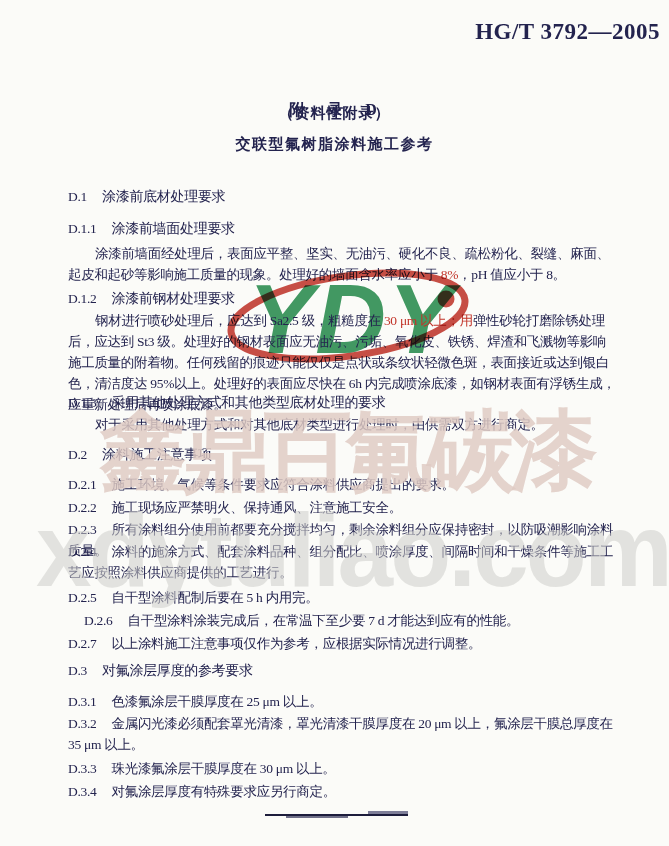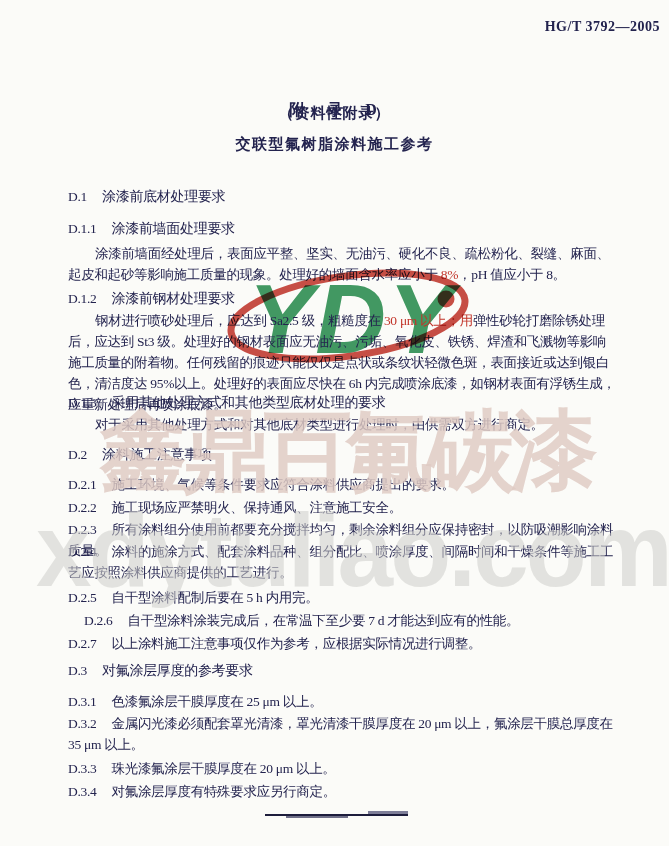--- a/index.html
+++ b/index.html
@@ -5,21 +5,21 @@
   html,body { margin:0; padding:0; background:#ffffff; }
   .page {
     position:relative; width:669px; height:846px;
     background:#fbfbf8; overflow:hidden;
     font-family:"Liberation Serif", serif;
     color:#23234e;
   }
   
   .doc-header {
     position:absolute; top:19px; right:9px;
-    font-size:14px; font-weight:bold; letter-spacing:.5px;
+    font-size:23px; font-weight:bold; letter-spacing:.5px;
     z-index:1;
   }
   .title-line { position:absolute; left:0; width:100%; text-align:center; font-weight:bold; z-index:1; }
   .t1 { top:80px;  font-size:16px; letter-spacing:3px;margin-top:20px; }
   .t2 { top:104px; font-size:15px; letter-spacing:1px; }
   .t3 { top:135px; font-size:15px; letter-spacing:1.5px; }
   
   .block {
     position:absolute; left:68px; width:548px;
     font-size:13.5px; line-height:21px; letter-spacing:-0.3px;
@@ -83,21 +83,21 @@
       <div class="block item" style="top: 474px;"><span class="lab">D.2.1</span><span class="txt"><span>施工环境、气候等条件要求应符合涂料供应商提出的要求。</span></span></div>
       <div class="block item" style="top: 497px;"><span class="lab">D.2.2</span><span class="txt"><span>施工现场应严禁明火、保持通风、注意施工安全。</span></span></div>
       <div class="block item" style="top: 519px;"><span class="lab">D.2.3</span><span class="txt"><span>所有涂料组分使用前都要充分搅拌均匀，剩余涂料组分应保持密封，以防吸潮影响涂料质量。</span></span></div>
       <div class="block item" style="top: 541px;"><span class="lab">D.2.4</span><span class="txt"><span>涂料的施涂方式、配套涂料品种、组分配比、喷涂厚度、间隔时间和干燥条件等施工工艺应按照涂料供应商提供的工艺进行。</span></span></div>
       <div class="block item" style="top: 587px;"><span class="lab">D.2.5</span><span class="txt"><span>自干型涂料配制后要在 5 h 内用完。</span></span></div>
       <div class="block item" style="top: 610px; margin-left: 16px;"><span class="lab">D.2.6</span><span class="txt"><span>自干型涂料涂装完成后，在常温下至少要 7 d 才能达到应有的性能。</span></span></div>
       <div class="block item" style="top: 633px;"><span class="lab">D.2.7</span><span class="txt"><span>以上涂料施工注意事项仅作为参考，应根据实际情况进行调整。</span></span></div>
       <div class="block h1" style="top: 660px;"><span class="lab">D.3</span><span class="txt">对氟涂层厚度的参考要求</span></div>
       <div class="block item" style="top: 691px;"><span class="lab">D.3.1</span><span class="txt"><span>色漆氟涂层干膜厚度在 25 μm 以上。</span></span></div>
       <div class="block item" style="top: 713px;"><span class="lab">D.3.2</span><span class="txt"><span>金属闪光漆必须配套罩光清漆，罩光清漆干膜厚度在 20 μm 以上，氟涂层干膜总厚度在 35 μm 以上。</span></span></div>
-      <div class="block item" style="top: 758px;"><span class="lab">D.3.3</span><span class="txt"><span>珠光漆氟涂层干膜厚度在 20 μm 以上。</span></span></div>
+      <div class="block item" style="top: 758px;"><span class="lab">D.3.3</span><span class="txt"><span>珠光漆氟涂层干膜厚度在 30 μm 以上。</span></span></div>
       <div class="block item" style="top: 781px;"><span class="lab">D.3.4</span><span class="txt"><span>对氟涂层厚度有特殊要求应另行商定。</span></span></div>
     </div>
 
   <div class="wm-brand">鑫鼎百氟碳漆</div>
 
   <div class="wm-url">xdytuliao.com</div>
 
   <svg class="wm-swoosh" width="256" height="136" viewBox="0 0 256 136">
     <ellipse cx="126" cy="60" rx="118" ry="40" fill="none" stroke="#c03026" stroke-width="7" transform="rotate(-8 126 60)"></ellipse>
     <circle cx="224" cy="43" r="8.5" fill="#c03026"></circle>

